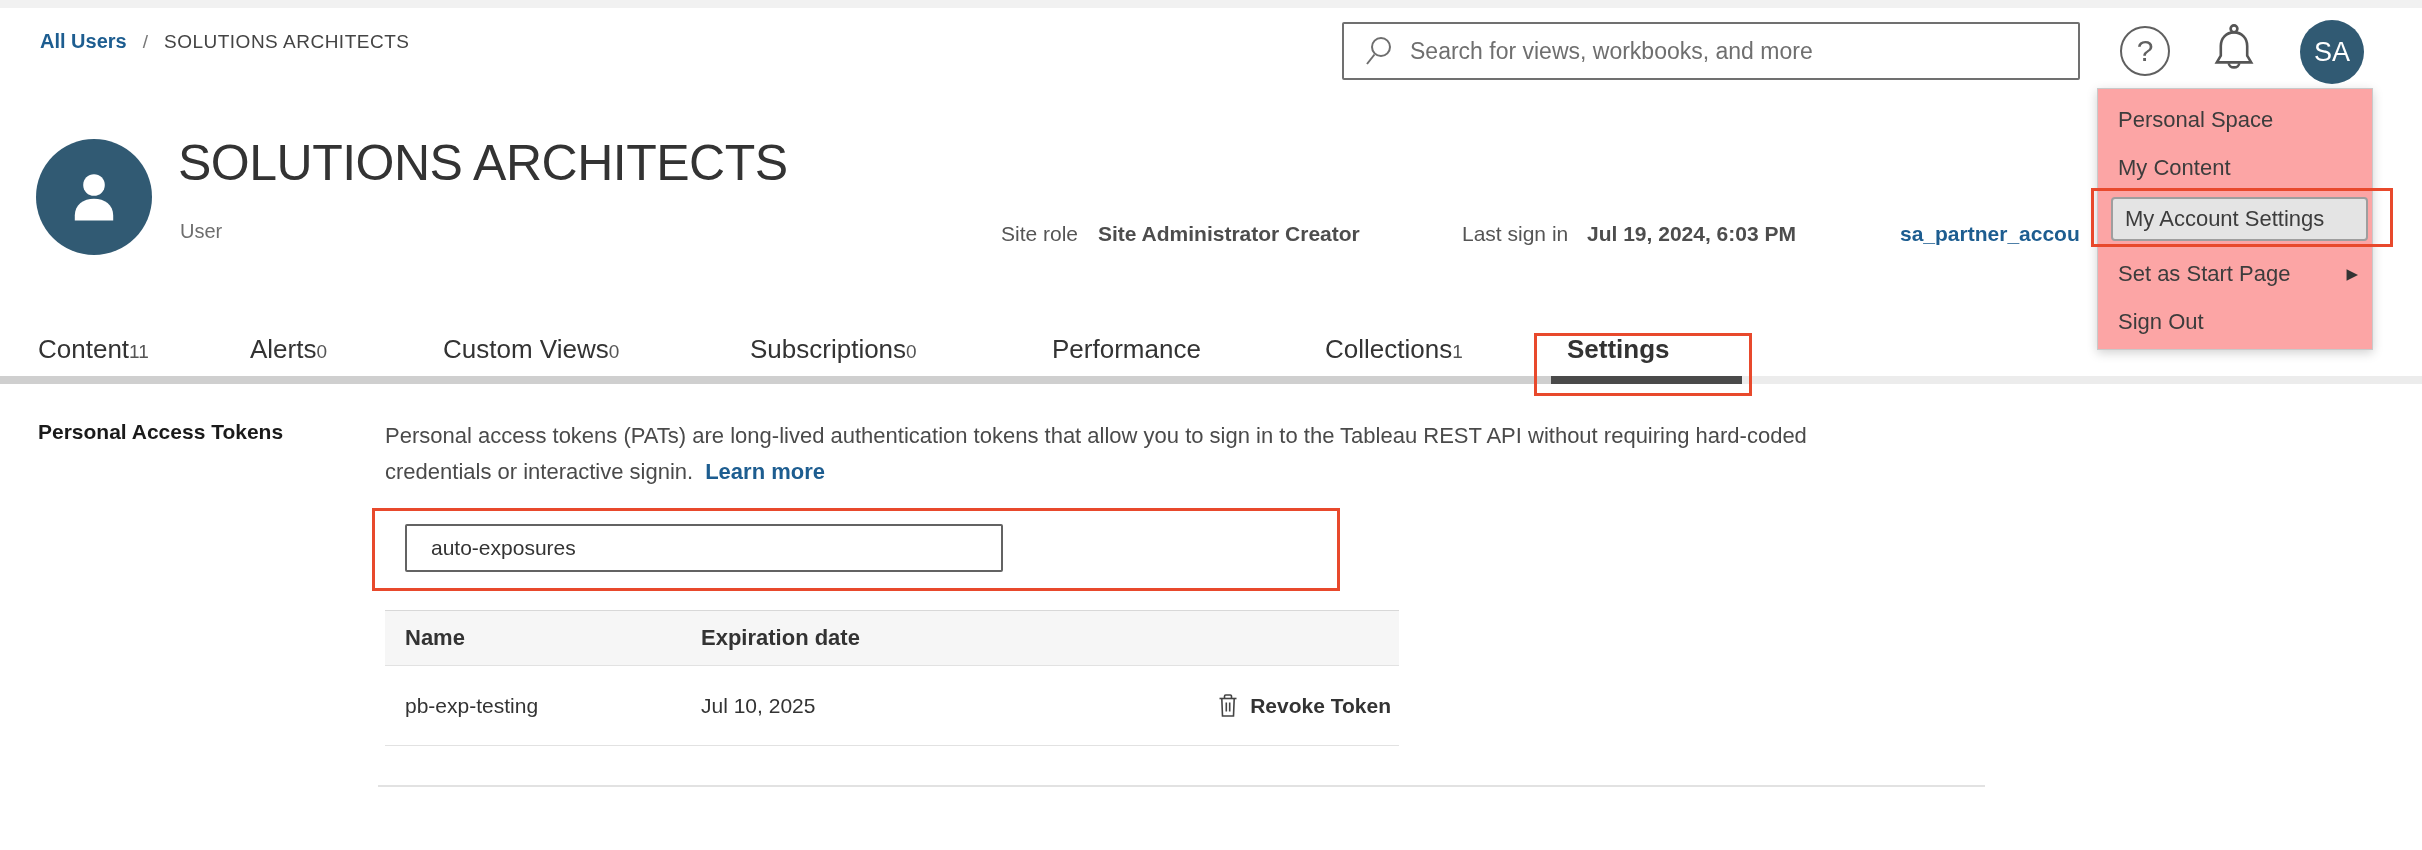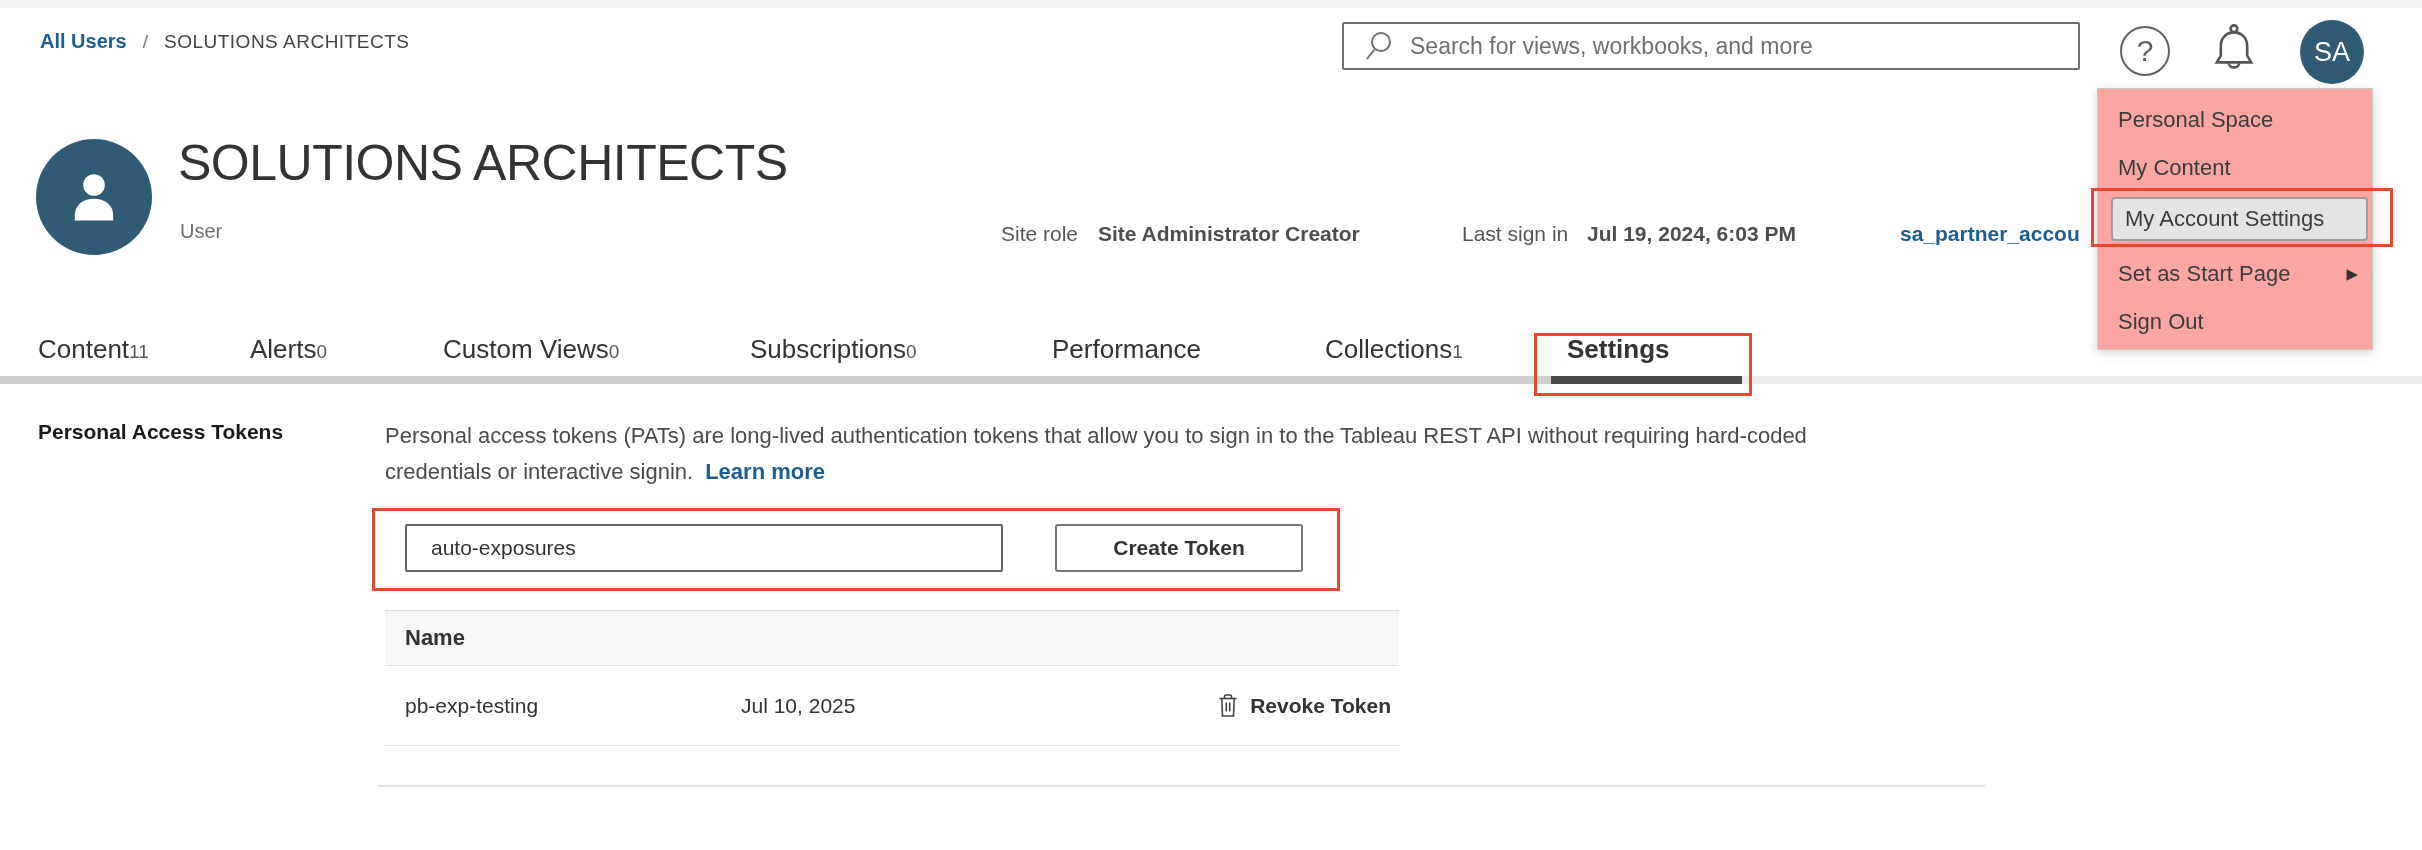--- a/index.html
+++ b/index.html
@@ -13,21 +13,21 @@
 
   .topbar{position:absolute;left:0;top:0;width:2422px;height:8px;background:#f1f1f1;}
 
   
   .breadcrumb{position:absolute;left:40px;top:30px;display:flex;align-items:baseline;gap:16px;font-size:20px;}
   .crumb-root{color:var(--link-blue);font-weight:bold;cursor:pointer;}
   .crumb-sep{color:#777;font-size:19px;}
   .crumb-current{color:#444;font-size:19px;letter-spacing:.5px;}
 
   
-  .search-box{position:absolute;left:1342px;top:22px;width:738px;height:48px;border:2px solid #707070;border-radius:2px;display:flex;align-items:center;background:#fff;}
+  .search-box{position:absolute;left:1342px;top:22px;width:738px;height:58px;border:2px solid #707070;border-radius:2px;display:flex;align-items:center;background:#fff;}
   .search-box svg{margin:0 14px 0 18px;flex:0 0 auto;}
   .search-input{border:none;outline:none;flex:1;font-size:23px;color:#555;font-family:"Liberation Sans",sans-serif;background:transparent;height:100%;}
   .search-input::placeholder{color:#6f6f6f;opacity:1;}
 
   
   .help-btn{position:absolute;left:2120px;top:26px;width:50px;height:50px;border:2.5px solid #606060;border-radius:50%;display:flex;align-items:center;justify-content:center;font-size:30px;color:#606060;cursor:pointer;background:#fff;}
   .bell-btn{position:absolute;left:2206px;top:20px;width:56px;height:62px;cursor:pointer;}
   .avatar-sm{position:absolute;left:2300px;top:20px;width:64px;height:64px;border-radius:50%;background:var(--avatar-bg);color:#fff;display:flex;align-items:center;justify-content:center;font-size:27px;cursor:pointer;}
 
   
@@ -70,21 +70,21 @@
   .section-label{position:absolute;left:38px;top:420px;font-size:21px;font-weight:bold;color:#1a1a1a;}
   .pat-desc{position:absolute;left:385px;top:418px;font-size:22px;color:#4a4a4a;line-height:36px;white-space:nowrap;}
   .learn-more{color:var(--link-blue);font-weight:bold;margin-left:12px;cursor:pointer;}
 
   .token-input{position:absolute;left:405px;top:524px;width:598px;height:48px;border:2px solid #636363;border-radius:2px;font-size:21px;color:#333;padding-left:24px;font-family:"Liberation Sans",sans-serif;outline:none;background:#fff;}
   .create-btn{position:absolute;left:1055px;top:524px;width:248px;height:48px;border:2px solid #777;border-radius:3px;background:#fff;font-size:21px;font-weight:bold;color:#333;font-family:"Liberation Sans",sans-serif;cursor:pointer;}
 
   
   .pat-table{position:absolute;left:385px;top:610px;width:1014px;}
   .t-head{display:flex;height:56px;align-items:center;background:#f6f6f6;border-top:1px solid #d8d8d8;border-bottom:1px solid #e2e2e2;font-size:22px;font-weight:bold;color:#333;}
-  .t-row{display:flex;height:80px;align-items:center;border-bottom:1px solid #e2e2e2;font-size:21px;color:#333;gap:40px;}
+  .t-row{display:flex;height:80px;align-items:center;border-bottom:1px solid #e2e2e2;font-size:21px;color:#333;}
   .c1{width:316px;padding-left:20px;}
   .c2{flex:1;}
   .c3{display:flex;align-items:center;gap:10px;margin-right:8px;cursor:pointer;}
   .c3 .rl{font-weight:bold;font-size:21px;color:#333;}
 
   .bottom-divider{position:absolute;left:378px;top:785px;width:1607px;height:2px;background:#e2e2e2;}
 </style>
 </head>
 <body>
 
@@ -183,25 +183,25 @@
 
   <div class="section-label">Personal Access Tokens</div>
   <div class="pat-desc">
     <div>Personal access tokens (PATs) are long-lived authentication tokens that allow you to sign in to the Tableau REST API without requiring hard-coded</div>
     <div>
       <span>credentials or interactive signin.</span><span class="learn-more">Learn more</span>
     </div>
   </div>
 
   <input class="token-input" type="text" value="auto-exposures" style="">
-  <button class="create-btn">Create Token</button>
 
   <div class="pat-table">
     <div class="t-head">
       <div class="c1">Name</div>
+      <div class="c2">Expiration date</div>
     </div>
     <div class="t-row">
       <div class="c1">pb-exp-testing</div>
       <div class="c2">Jul 10, 2025</div>
       <div class="c3">
         <svg width="24" height="27" viewBox="0 0 24 27" fill="none" stroke="#444" stroke-width="1.6">
           <path d="M3.5 6.5h17"></path>
           <path d="M8.5 6.5V4.2A1.2 1.2 0 0 1 9.7 3h4.6a1.2 1.2 0 0 1 1.2 1.2v2.3"></path>
           <path d="M5.8 6.5l.7 17.5h11l.7-17.5"></path>
           <path d="M10.3 10.5v9M13.7 10.5v9"></path>

